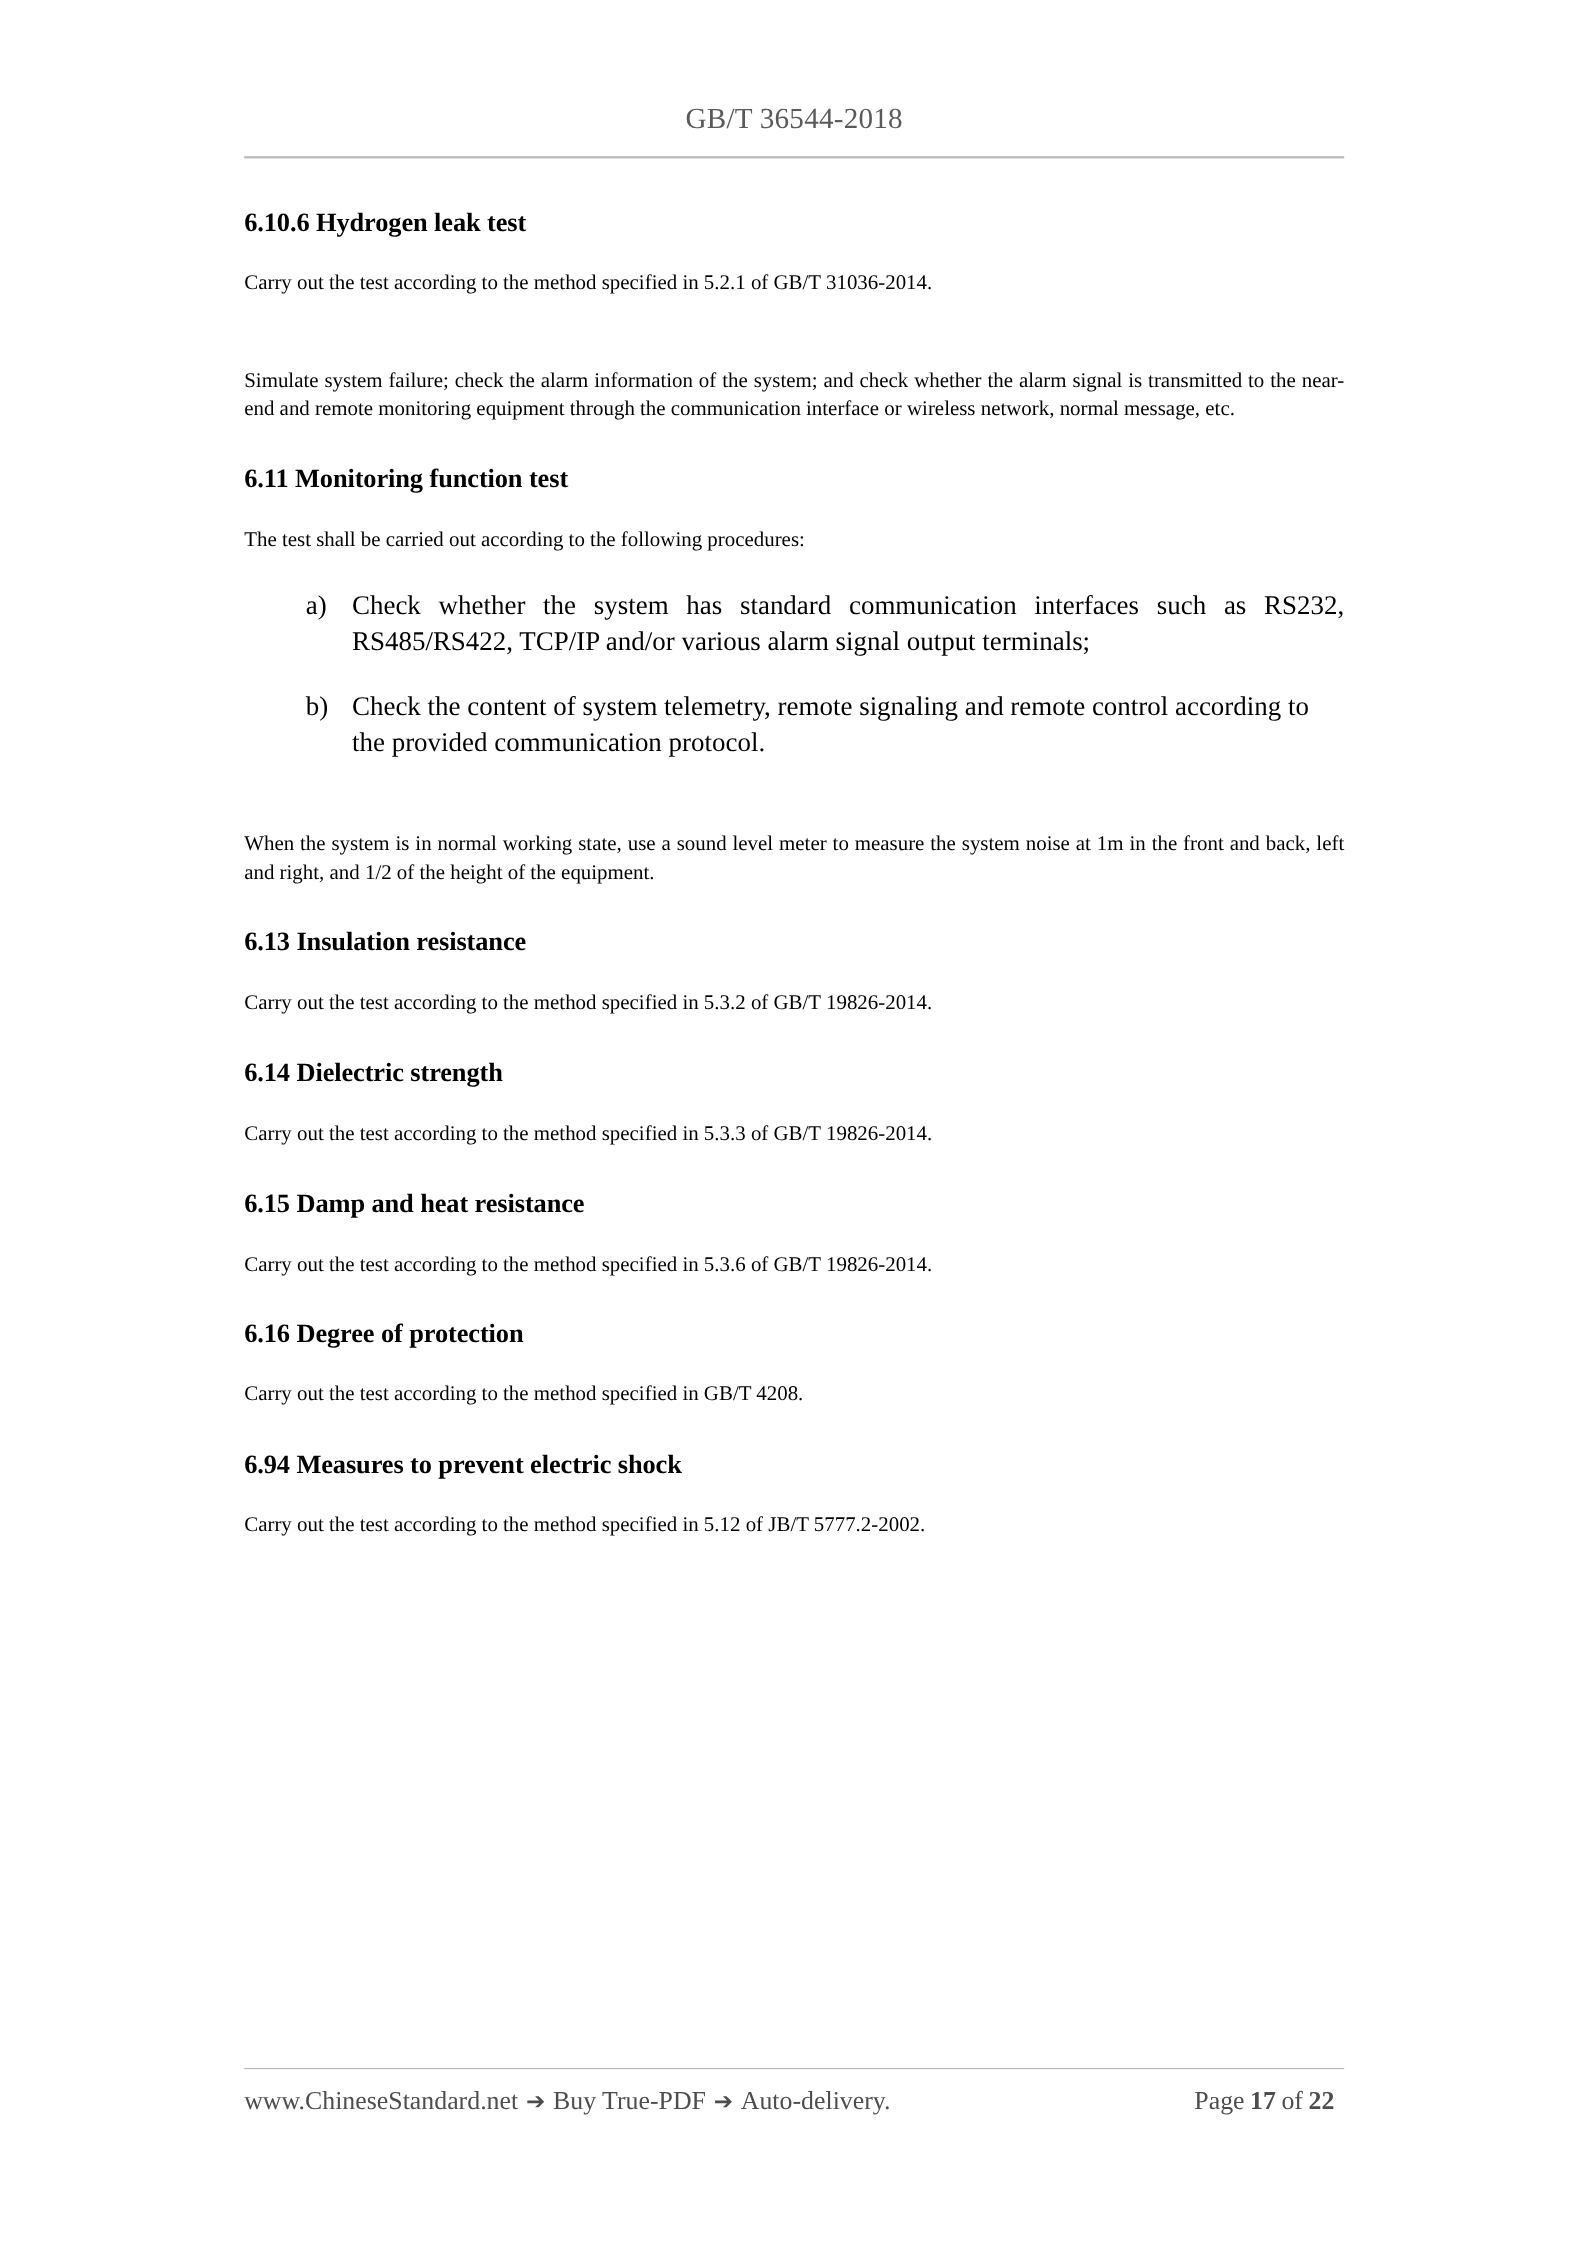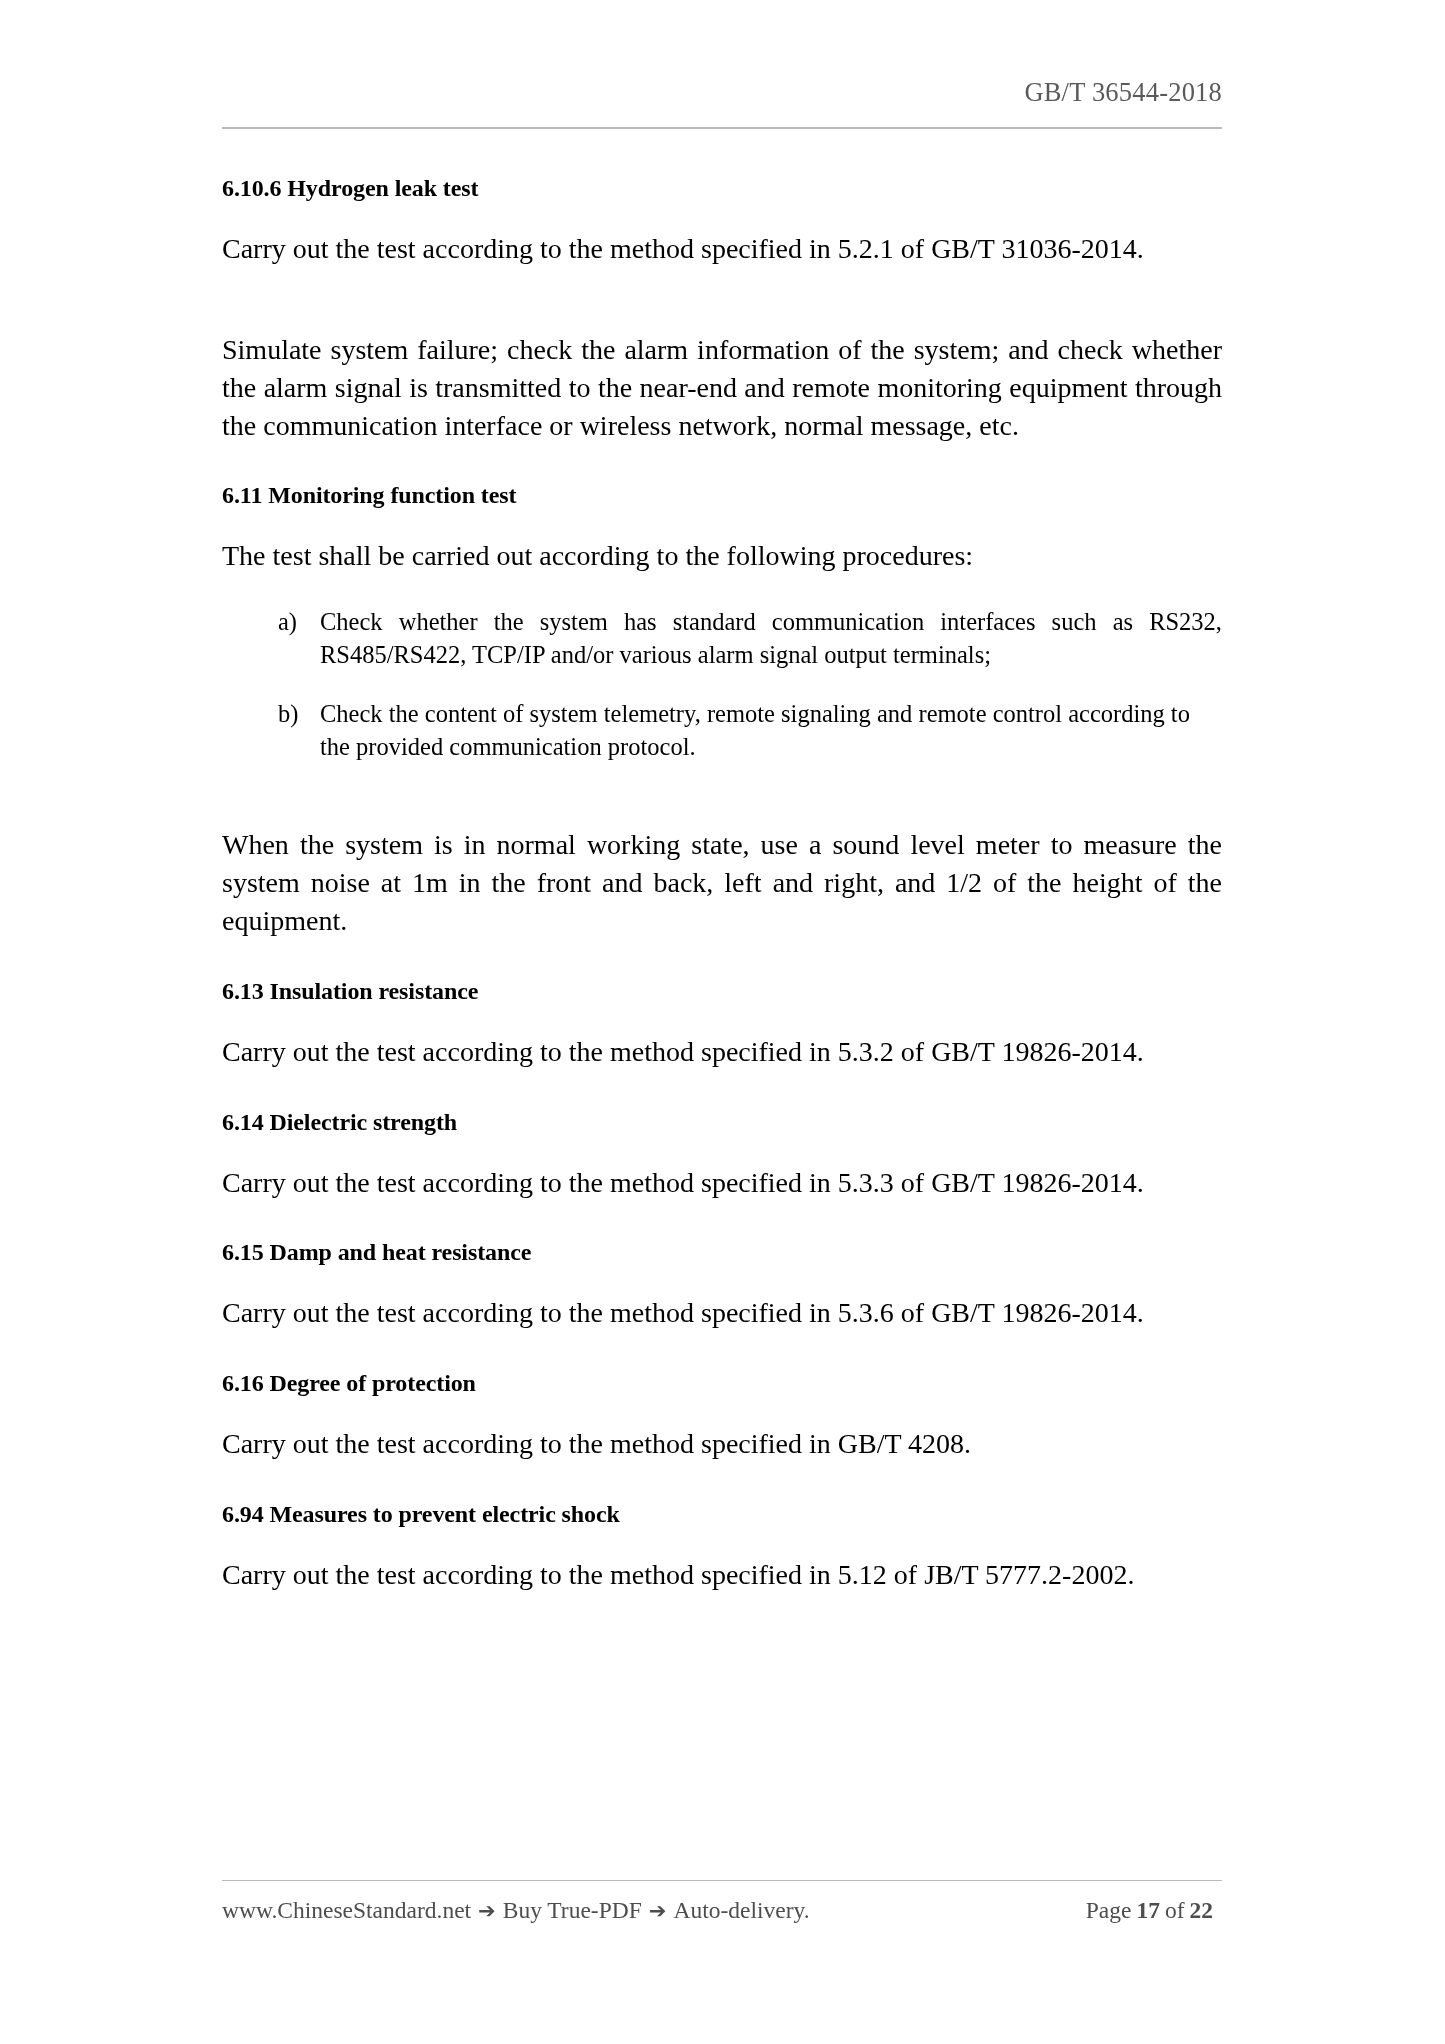--- a/index.html
+++ b/index.html
@@ -19,21 +19,22 @@
   }
   .content {
     position: absolute;
     left: 222px;
     top: 0;
     width: 1000px;
   }
   
   .page-header {
     padding-top: 78px;
-    text-align: right;
+    text-align: center;
+    margin-top: 15px;
   }
   .header-title {
     font-size: 26.5px;
     color: #5a5a5a;
     letter-spacing: 0.2px;
     line-height: 1.1;
   }
   .header-rule {
     margin-top: 20px;
     border-bottom: 2px solid #b9b9bd;
@@ -45,21 +46,21 @@
   }
   h2.section-heading {
     font-size: 24px;
     font-weight: bold;
     margin: 0;
     padding: 0;
     line-height: 1.25;
     letter-spacing: -0.1px;
   }
   p.body-par {
-    font-size: 28px;
+    font-size: 19px;
     margin: 0;
     padding: 0;
     line-height: 1.35;
     text-align: justify;
     text-justify: inter-word;
   }
   .gap-h {  
     height: 36px;
   }
   .gap-p {  

